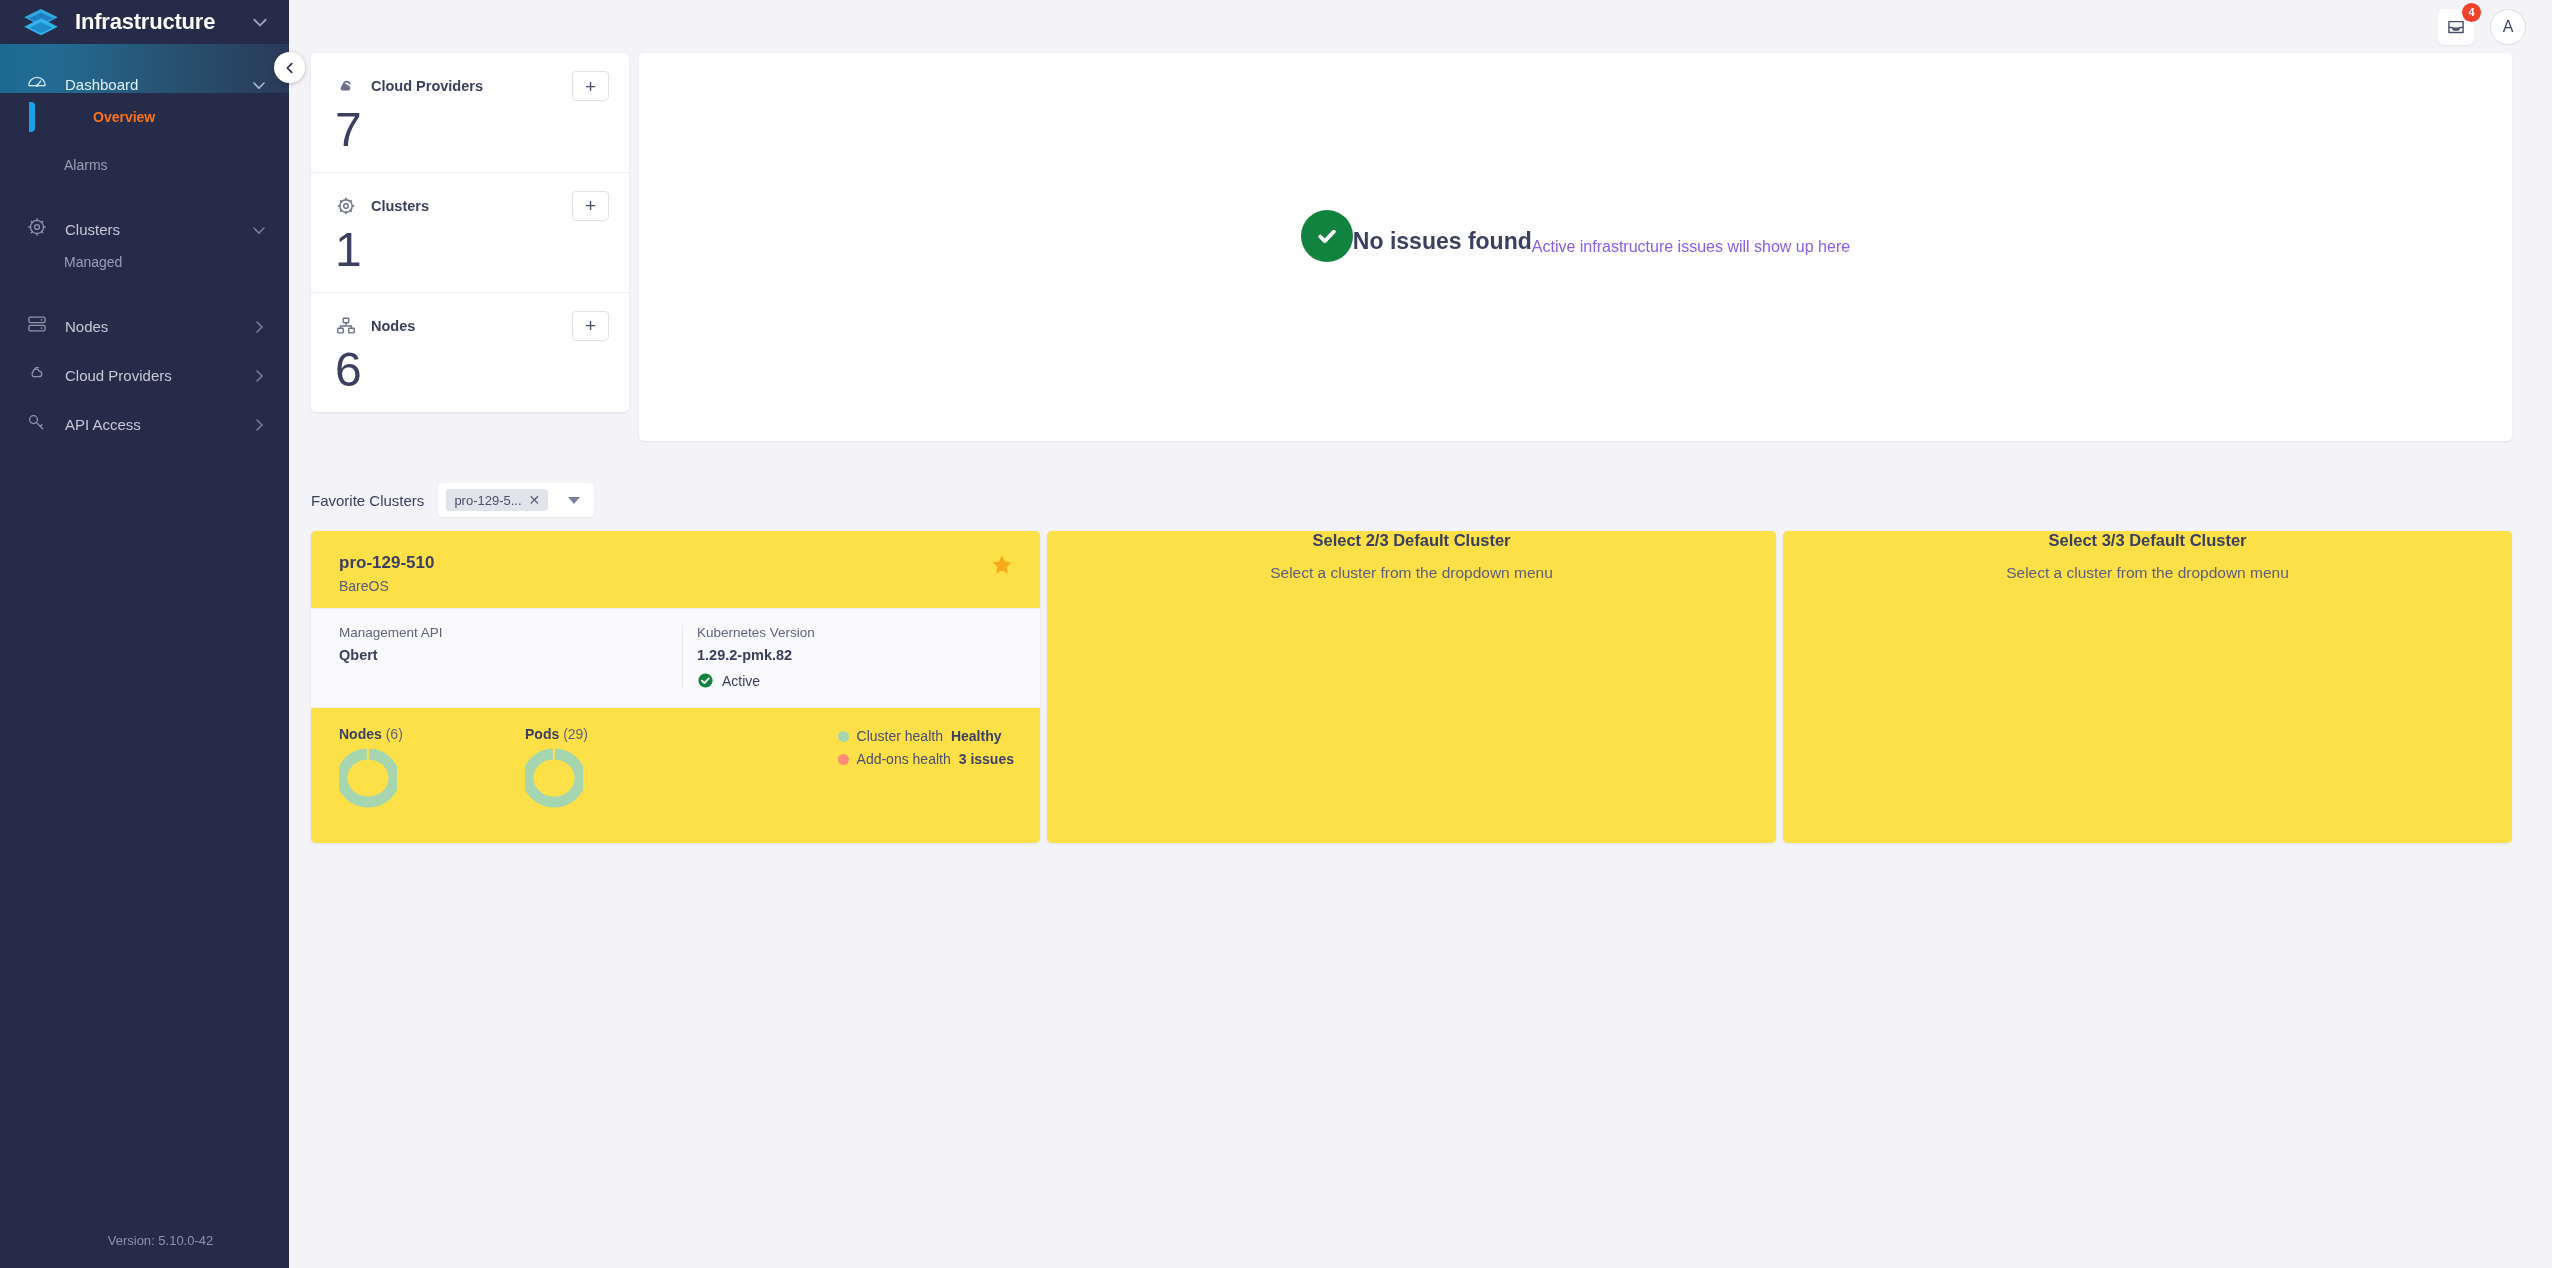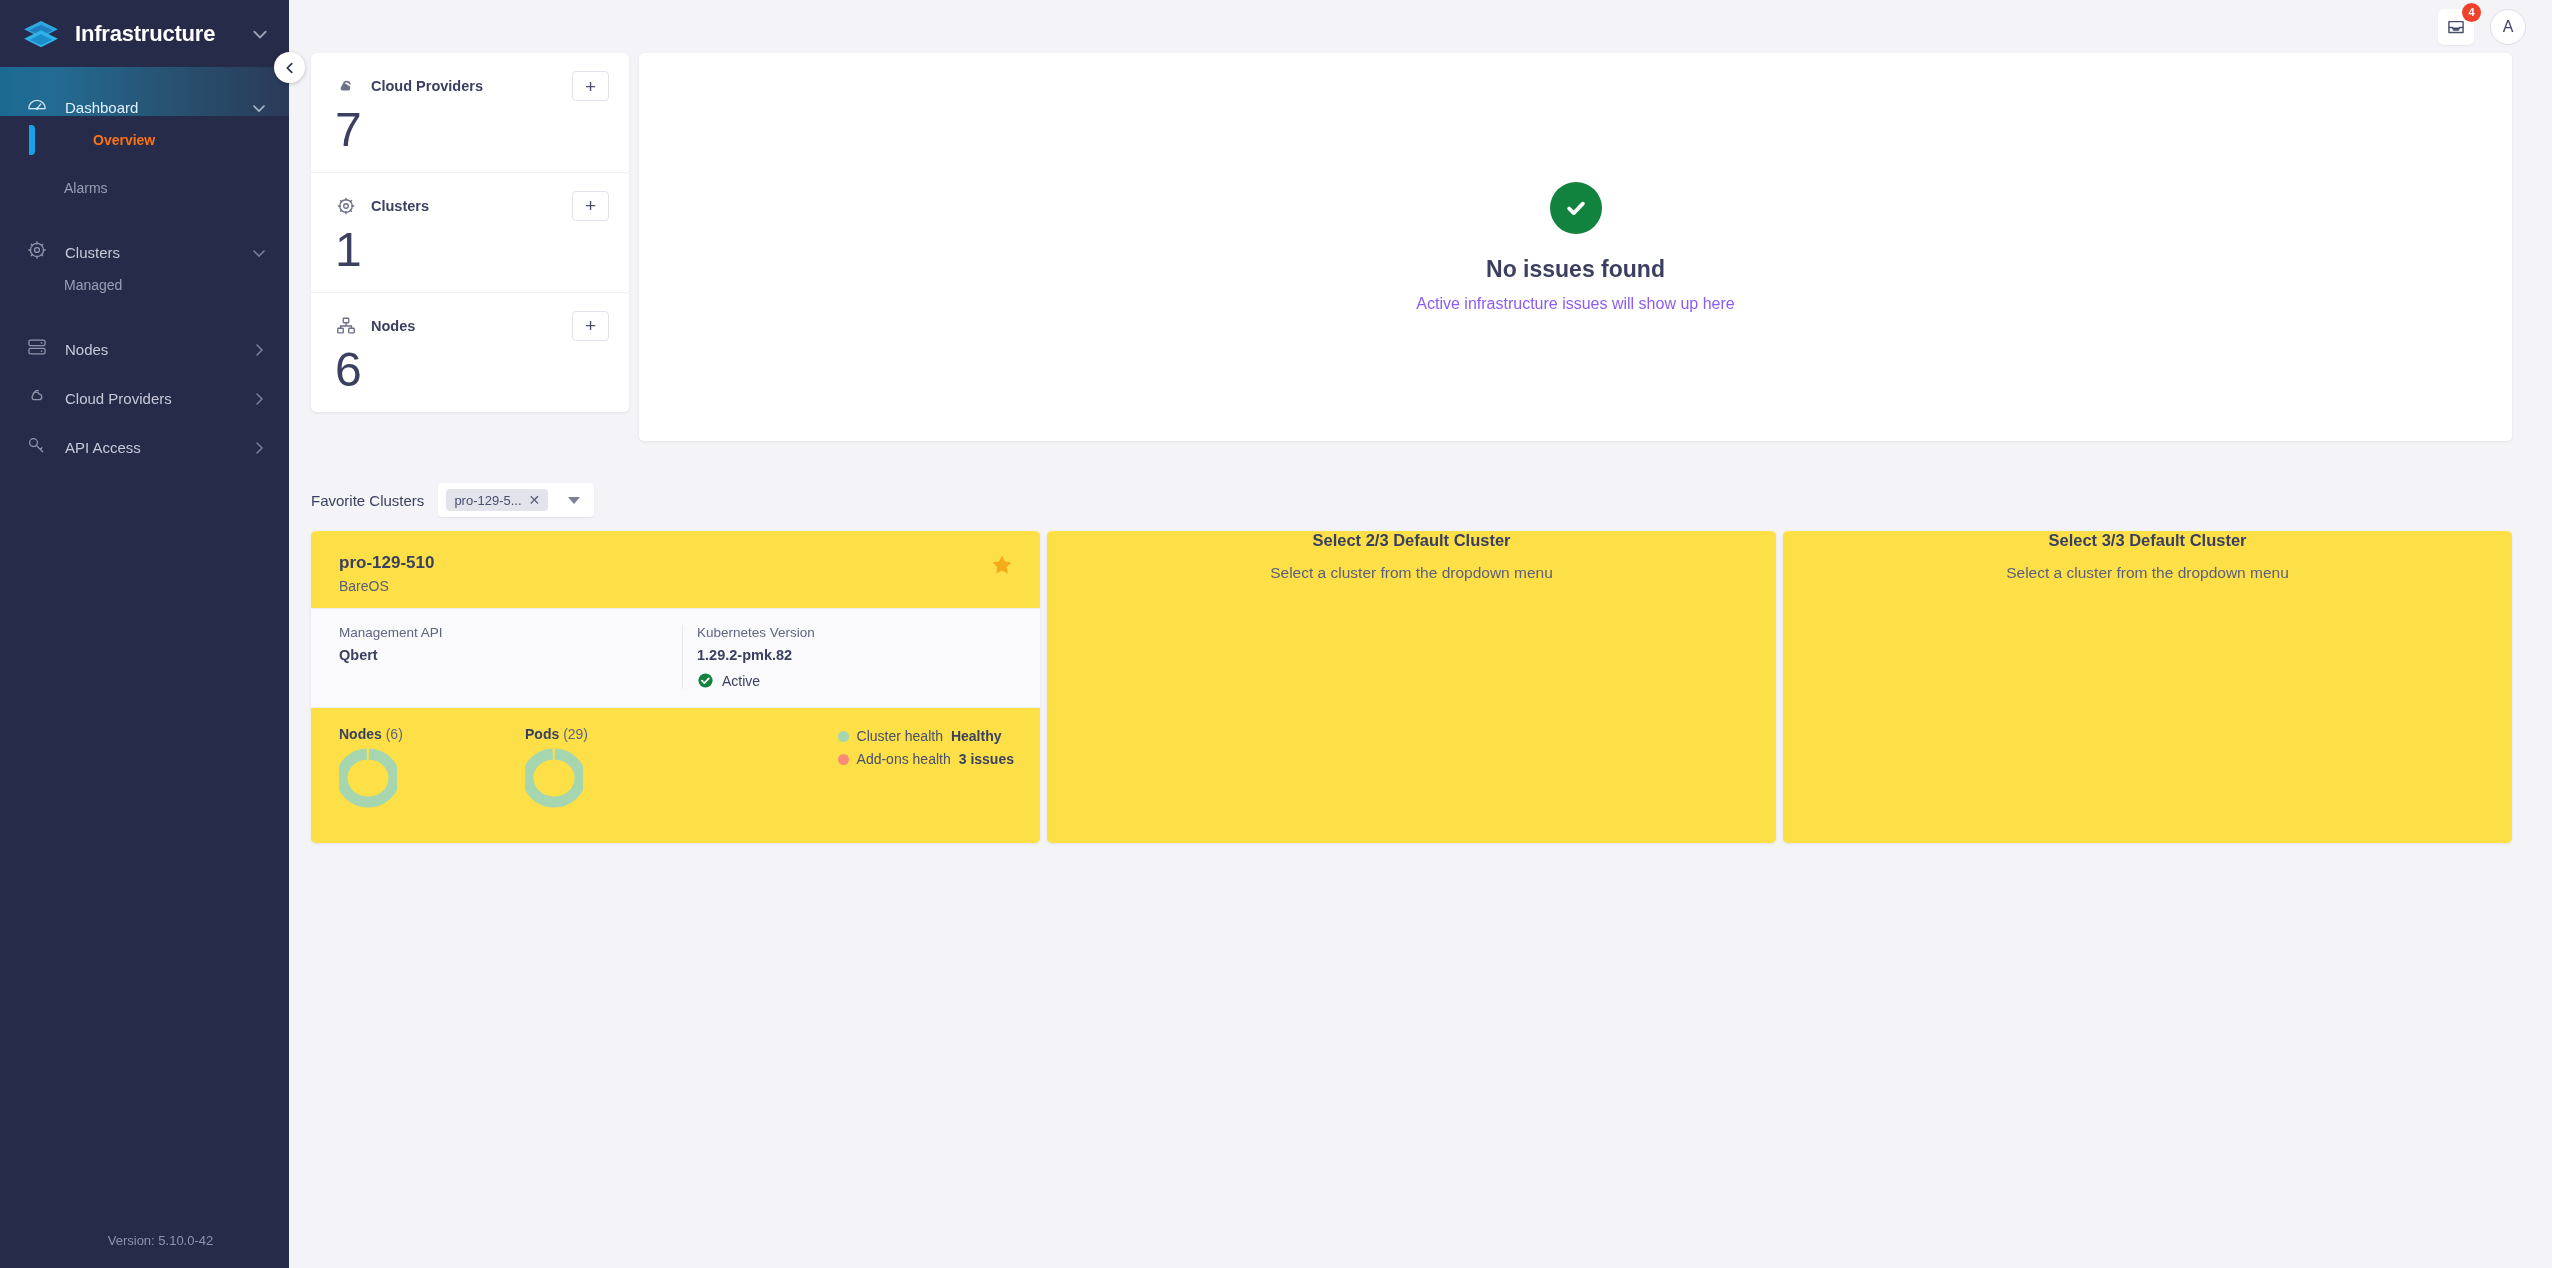--- a/index.html
+++ b/index.html
@@ -13,21 +13,21 @@
 
   
   .sidebar {
     width: 289px; height: 1268px;
     background: #272b4a;
     position: relative;
     flex: 0 0 289px;
     color: #c6c9d8;
   }
   .brand {
-    height: 67px; display: flex; align-items: center;
+    height: 44px; display: flex; align-items: center;
     padding: 0 20px 0 22px; gap: 15px;
   }
   .brand-logo { width: 38px; height: 30px; flex: 0 0 38px; }
   .brand-title {
     font-size: 22px; font-weight: bold; color: #ffffff;
     letter-spacing: -0.2px; flex: 1;
   }
   .brand-chev { width: 18px; height: 18px; opacity: .75; }
 
   .nav-item {
@@ -111,21 +111,21 @@
     cursor: pointer; color: #4a4f6e; font-size: 19px; line-height: 1;
   }
   .stat-value {
     font-size: 48px; color: #3b4060; font-weight: 300;
     line-height: 1.06; margin-top: 4px; letter-spacing: -1px;
   }
 
   .issues-card {
     flex: 1; background: #fff; border-radius: 5px; min-height: 388px;
     box-shadow: 0 1px 3px rgba(30,35,70,.09);
-    display: flex; flex-direction: column; align-items: center; justify-content: center;
+    display: flex; flex-direction: row; align-items: center; justify-content: center;
   }
   .check-circle {
     width: 52px; height: 52px; border-radius: 50%; background: #12823f;
     display: flex; align-items: center; justify-content: center; margin-bottom: 22px;
   }
   .issues-title { font-size: 23px; font-weight: bold; color: #3b4060; margin-bottom: 12px; }
   .issues-sub { font-size: 16px; color: #8b5cf6; }
 
   .fav-row {
     display: flex; align-items: center; gap: 14px;

